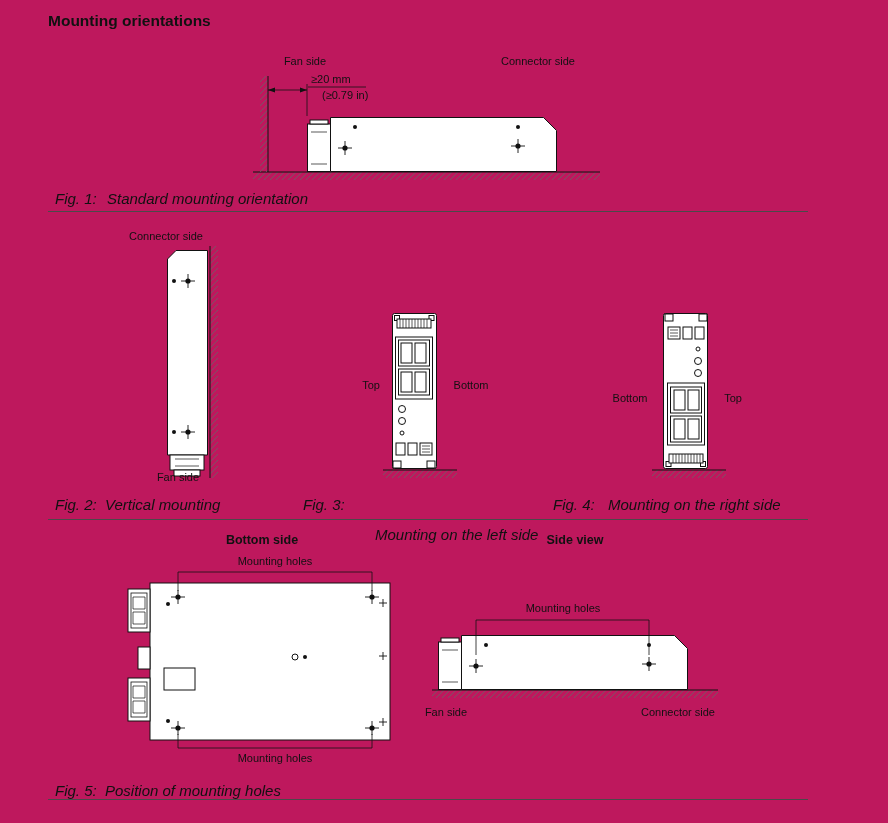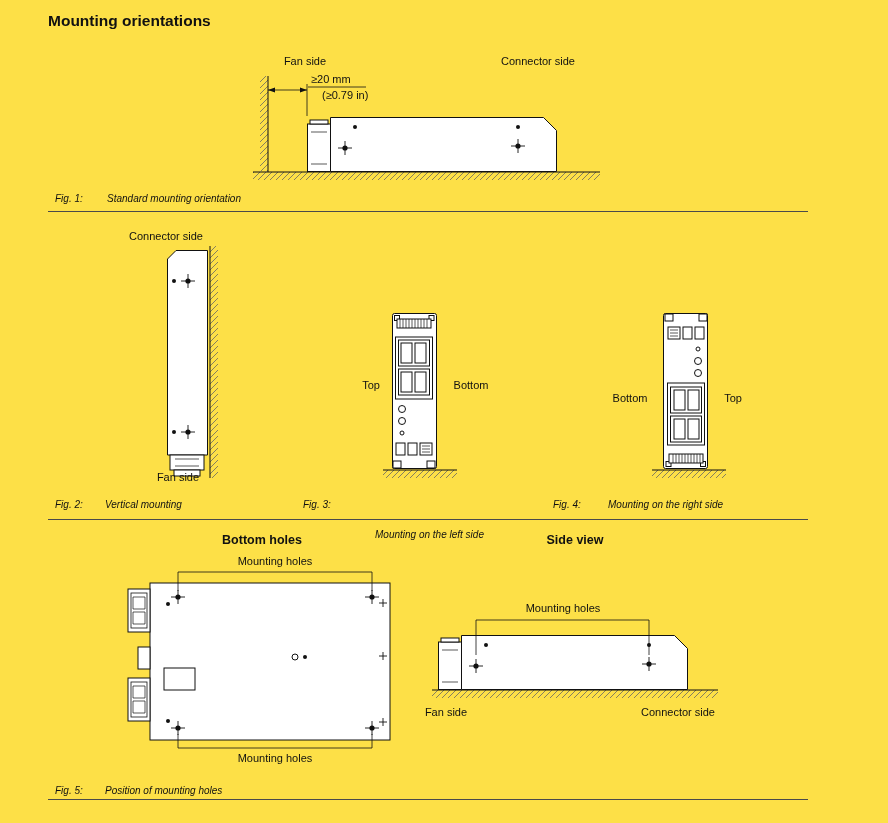--- a/index.html
+++ b/index.html
@@ -1,21 +1,21 @@
 <!DOCTYPE html>
 <html><head>
 <meta charset="utf-8">
 <style>
   html,body { margin:0; padding:0; background:#ffffff; }
-  .page { position:relative; width:888px; height:823px; background:#fde047; overflow:hidden;
+  .page { position:relative; width:888px; height:823px; background:#be185d; overflow:hidden;
           font-family:"Liberation Sans", sans-serif; color:#111; }
   .art { position:absolute; left:0; top:0; }
   .lbl { position:absolute; font-size:11px; line-height:13px; white-space:nowrap; color:#111; }
   .ctr { transform:translateX(-50%); }
-  .cap { font-style:italic; font-size:10px; }
+  .cap { font-style:italic; font-size:15px; }
   .hdg { font-weight:bold; font-size:12.5px; font-style:normal; }
   .title { position:absolute; left:48px; top:12px; font-size:15.5px; font-weight:bold; }
   .rule { position:absolute; left:48px; width:760px; height:1px; background:#4a4a4a; }
 </style>
 </head>
 <body>
 
 <div class="page">
 
   <svg class="art" width="888" height="823" viewBox="0 0 888 823">
@@ -164,21 +164,21 @@
 
   <span class="lbl cap" style="left:55px; top:498px;">Fig. 2:</span>
   <span class="lbl cap" style="left:105px; top:498px;">Vertical mounting</span>
   <span class="lbl cap" style="left:303px; top:498px;">Fig. 3:</span>
   <span class="lbl cap" style="left:355px; top:528px;margin-left:20px;">Mounting on the left side</span>
   <span class="lbl cap" style="left:553px; top:498px;">Fig. 4:</span>
   <span class="lbl cap" style="left:608px; top:498px;text-align:right;">Mounting on the right side</span>
 
   <div class="rule" style="top:519px;"></div>
 
-  <span class="lbl hdg ctr" style="left:262px; top:534px;">Bottom holes</span>
+  <span class="lbl hdg ctr" style="left:262px; top:534px;">Bottom side</span>
   <span class="lbl hdg ctr" style="left:575px; top:534px;">Side view</span>
   <span class="lbl ctr" style="left:275px; top:555px;">Mounting holes</span>
   <span class="lbl ctr" style="left:275px; top:752px;">Mounting holes</span>
   <span class="lbl ctr" style="left:563px; top:602px;">Mounting holes</span>
   <span class="lbl ctr" style="left:446px; top:706px;">Fan side</span>
   <span class="lbl ctr" style="left:678px; top:706px;">Connector side</span>
   <span class="lbl cap" style="left:55px; top:784px;">Fig. 5:</span>
   <span class="lbl cap" style="left:105px; top:784px;">Position of mounting holes</span>
 
   <div class="rule" style="top:799px;"></div>

